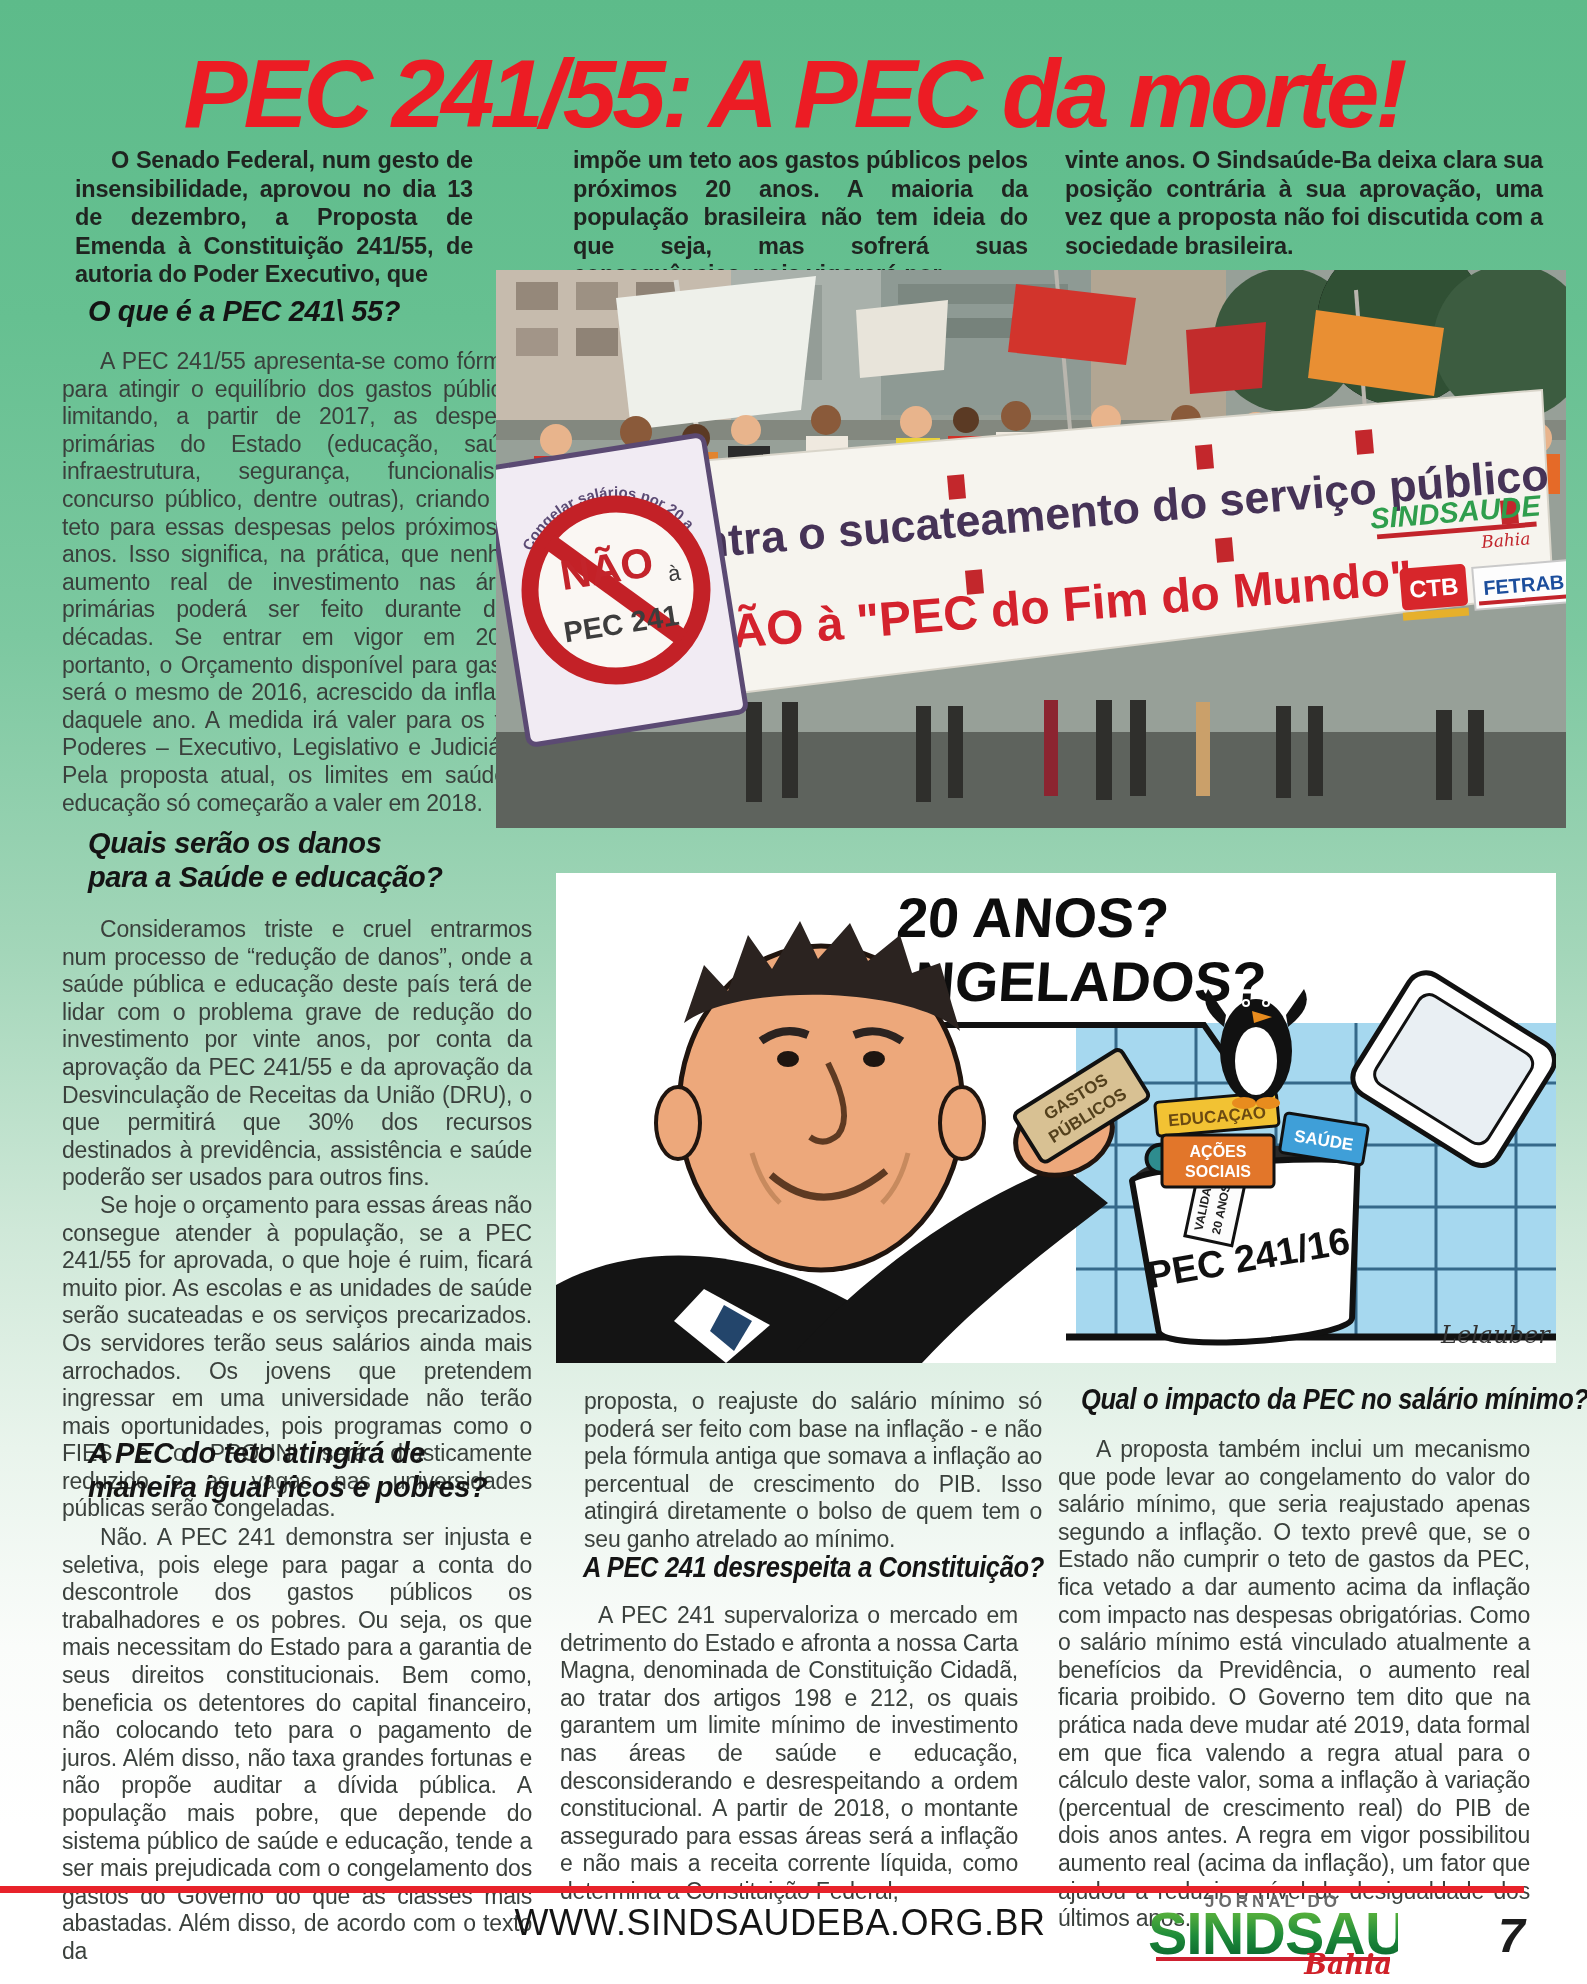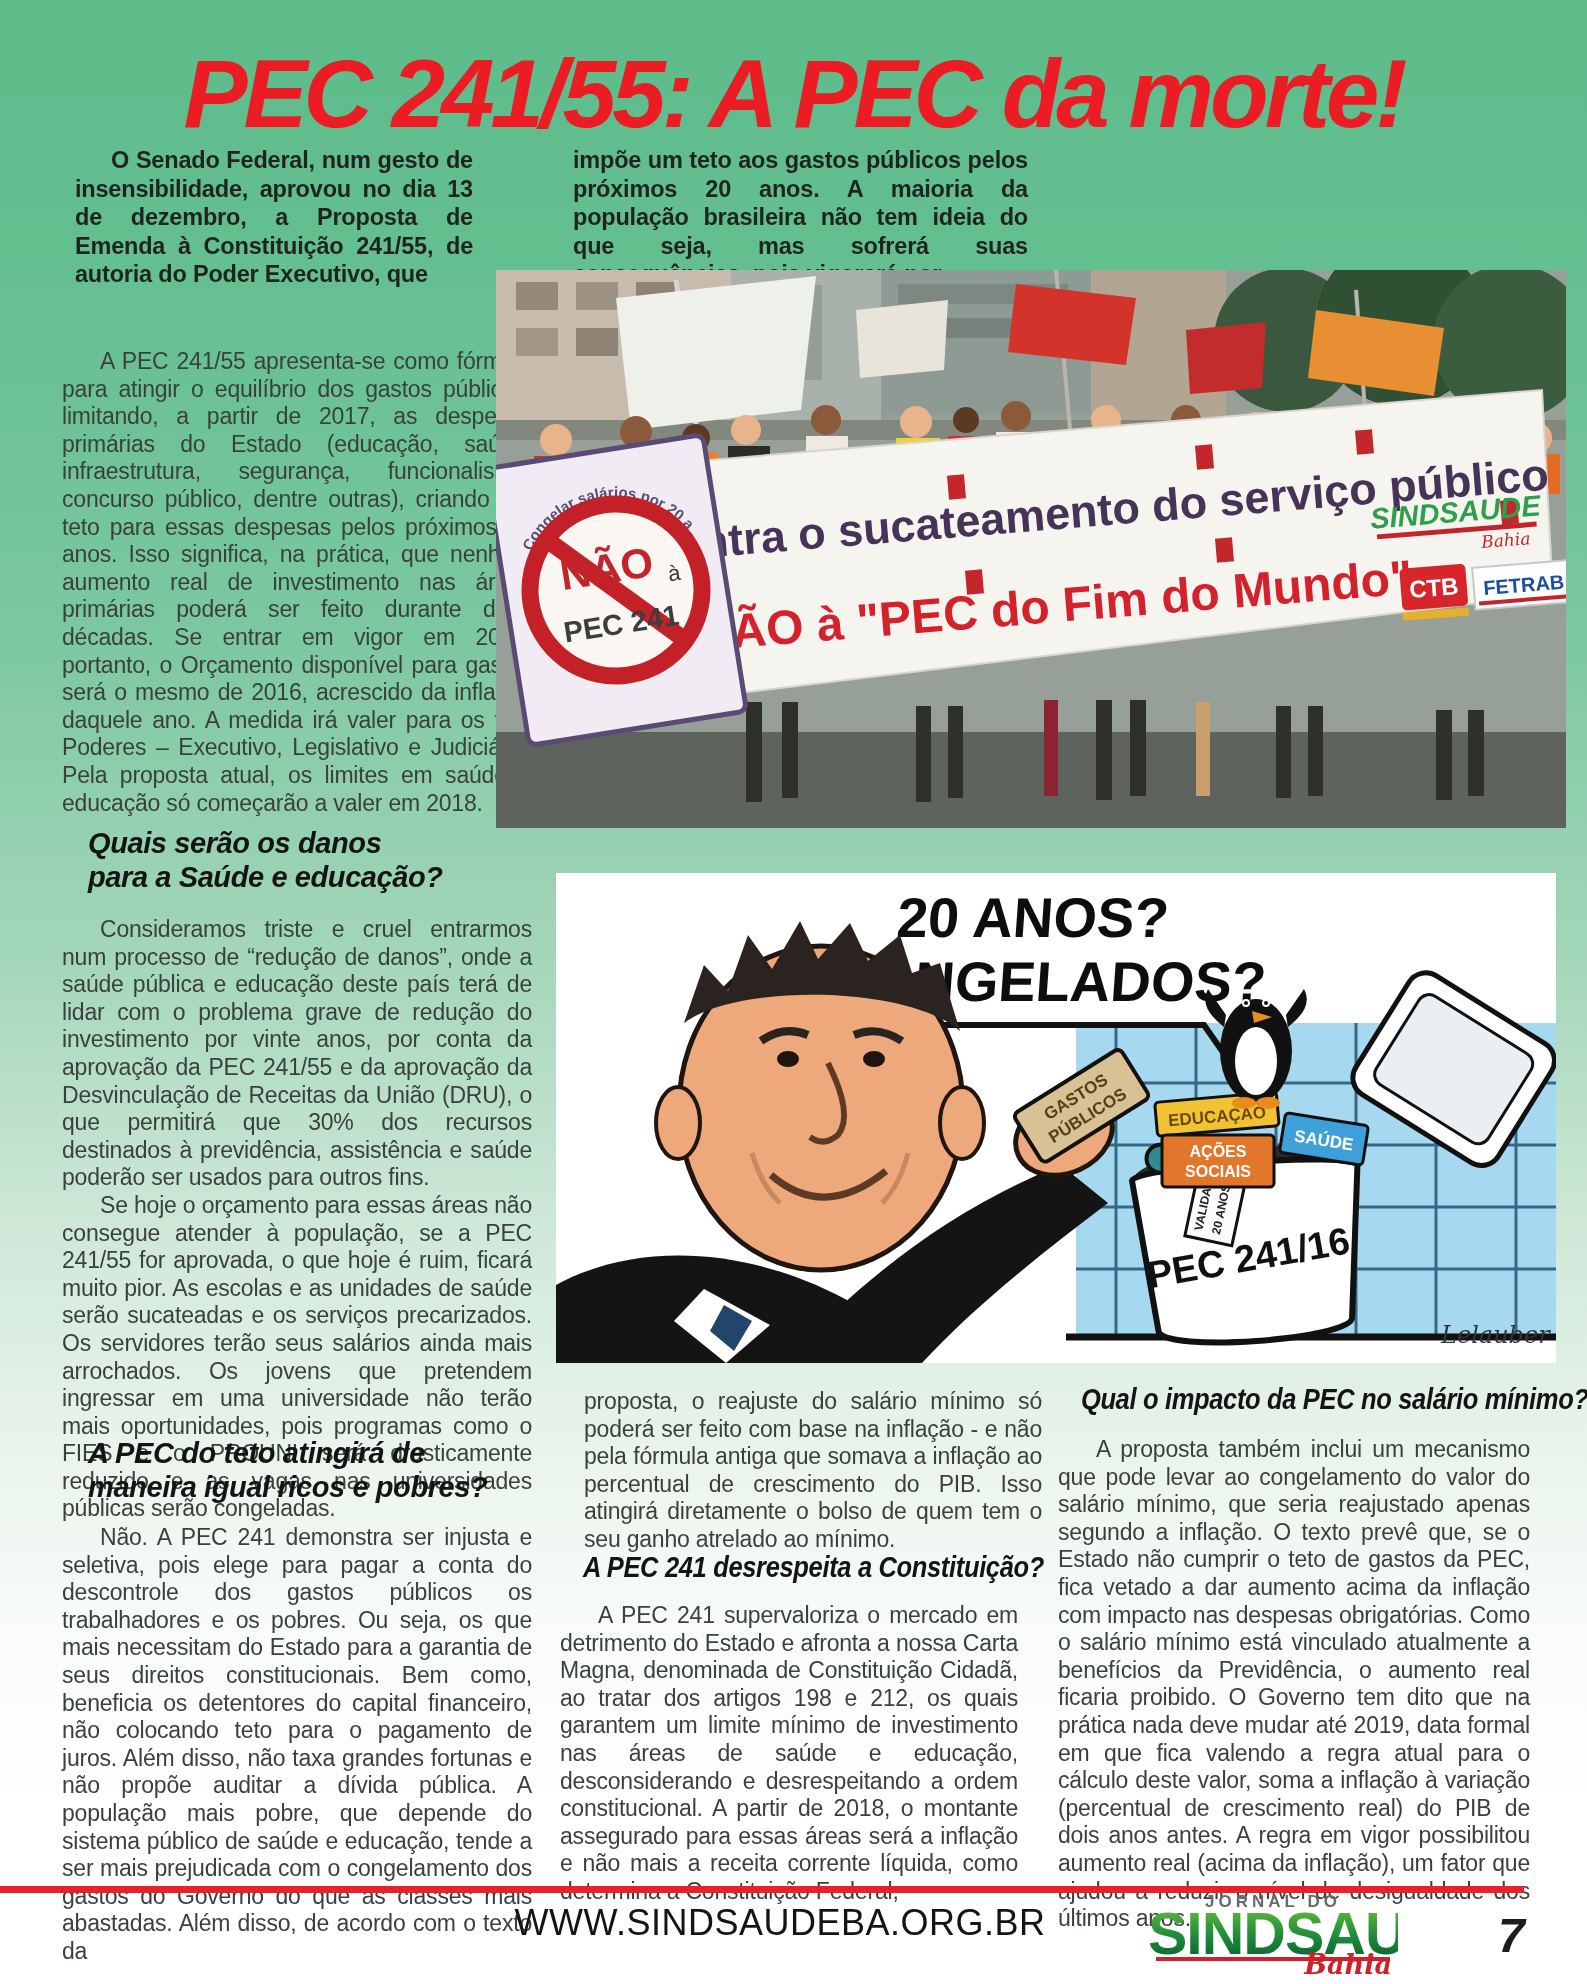--- a/index.html
+++ b/index.html
@@ -41,21 +41,25 @@
 <div class="page">
 
   <div class="abs main-title">PEC 241/55: A PEC da morte!</div>
 
   <div class="abs lead" style="left:62px;top:146px;width:398px;">
     <p>O Senado Federal, num gesto de insensibilidade, aprovou no dia 13 de dezembro, a Proposta de Emenda à Constituição 241/55, de autoria do Poder Executivo, que</p>
   </div>
   <div class="abs lead" style="left:560px;top:146px;width:455px;">
     <p style="text-indent:0">impõe um teto aos gastos públicos pelos próximos 20 anos. A maioria da população brasileira não tem ideia do que seja, mas sofrerá suas consequências, pois vigorará por</p>
   </div>
-
+  <div class="abs lead" style="left:1052px;top:146px;width:478px;">
+    <p style="text-indent:0">vinte anos. O Sindsaúde-Ba deixa clara sua posição contrária à sua aprovação, uma vez que a proposta não foi discutida com a sociedade brasileira.</p>
+  </div>
+
+  <div class="abs heading" style="left:62px;top:294px;width:470px;">O que é a PEC 241\ 55?</div>
   <div class="abs bodycol" style="left:62px;top:348px;width:470px;">
     <p>A PEC 241/55 apresenta-se como fórmula para atingir o equilíbrio dos gastos públicos, limitando, a partir de 2017, as despesas primárias do Estado (educação, saúde, infraestrutura, segurança, funcionalismo, concurso público, dentre outras), criando um teto para essas despesas pelos próximos 20 anos. Isso significa, na prática, que nenhum aumento real de investimento nas áreas primárias poderá ser feito durante duas décadas. Se entrar em vigor em 2017, portanto, o Orçamento disponível para gastos será o mesmo de 2016, acrescido da inflação daquele ano. A medida irá valer para os três Poderes – Executivo, Legislativo e Judiciário. Pela proposta atual, os limites em saúde e educação só começarão a valer em 2018.</p>
   </div>
   <div class="abs heading" style="left:62px;top:826px;width:360px;">Quais serão os danos para a Saúde e educação?</div>
   <div class="abs bodycol" style="left:62px;top:916px;width:470px;">
     <p>Consideramos triste e cruel entrarmos num processo de “redução de danos”, onde a saúde pública e educação deste país terá de lidar com o problema grave de redução do investimento por vinte anos, por conta da aprovação da PEC 241/55 e da aprovação da Desvinculação de Receitas da União (DRU), o que permitirá que 30% dos recursos destinados à previdência, assistência e saúde poderão ser usados para outros fins.</p>
     <p>Se hoje o orçamento para essas áreas não consegue atender à população, se a PEC 241/55 for aprovada, o que hoje é ruim, ficará muito pior. As escolas e as unidades de saúde serão sucateadas e os serviços precarizados. Os servidores terão seus salários ainda mais arrochados. Os jovens que pretendem ingressar em uma universidade não terão mais oportunidades, pois programas como o FIES e o PROUNI será drasticamente reduzido e as vagas nas universidades públicas serão congeladas.</p>
   </div>
   <div class="abs heading" style="left:62px;top:1436px;width:440px;">A PEC do teto atingirá de maneira igual ricos e pobres?</div>
   <div class="abs bodycol" style="left:62px;top:1524px;width:470px;">

